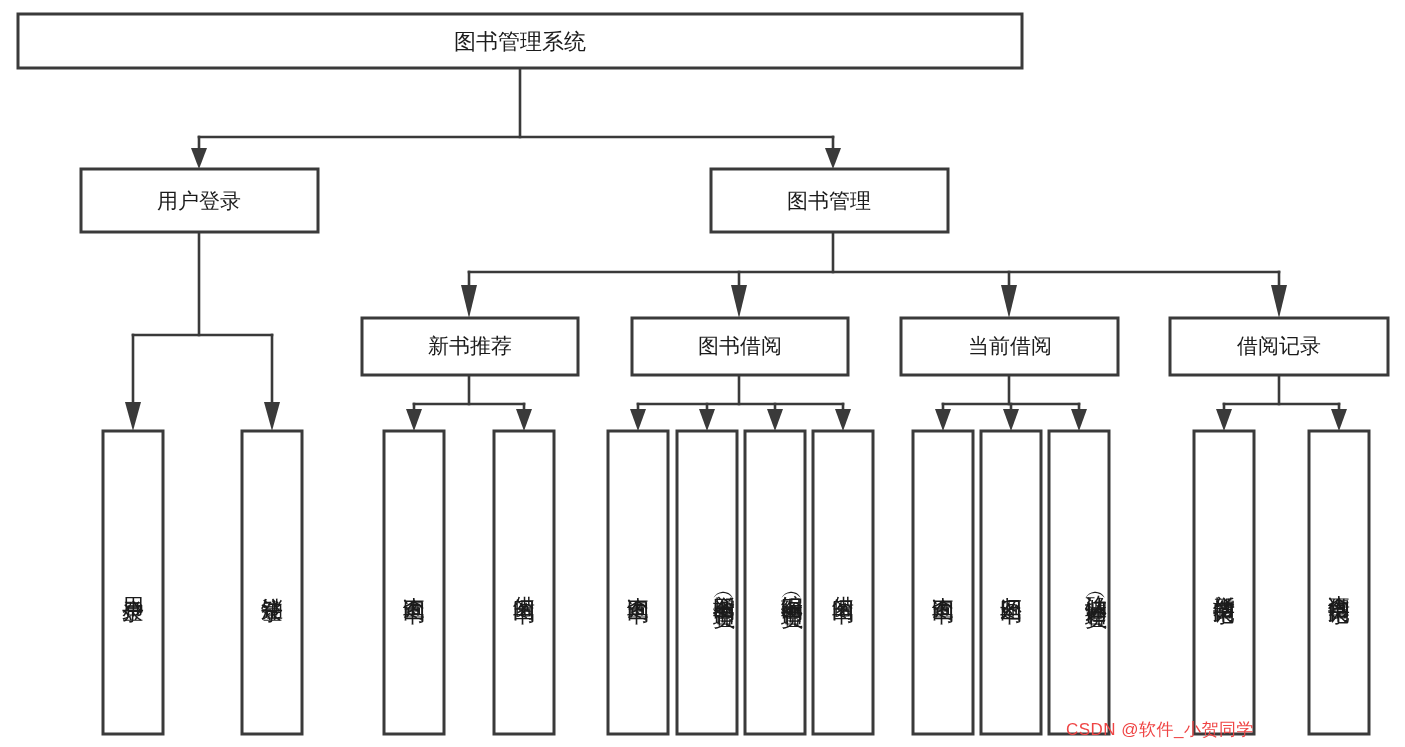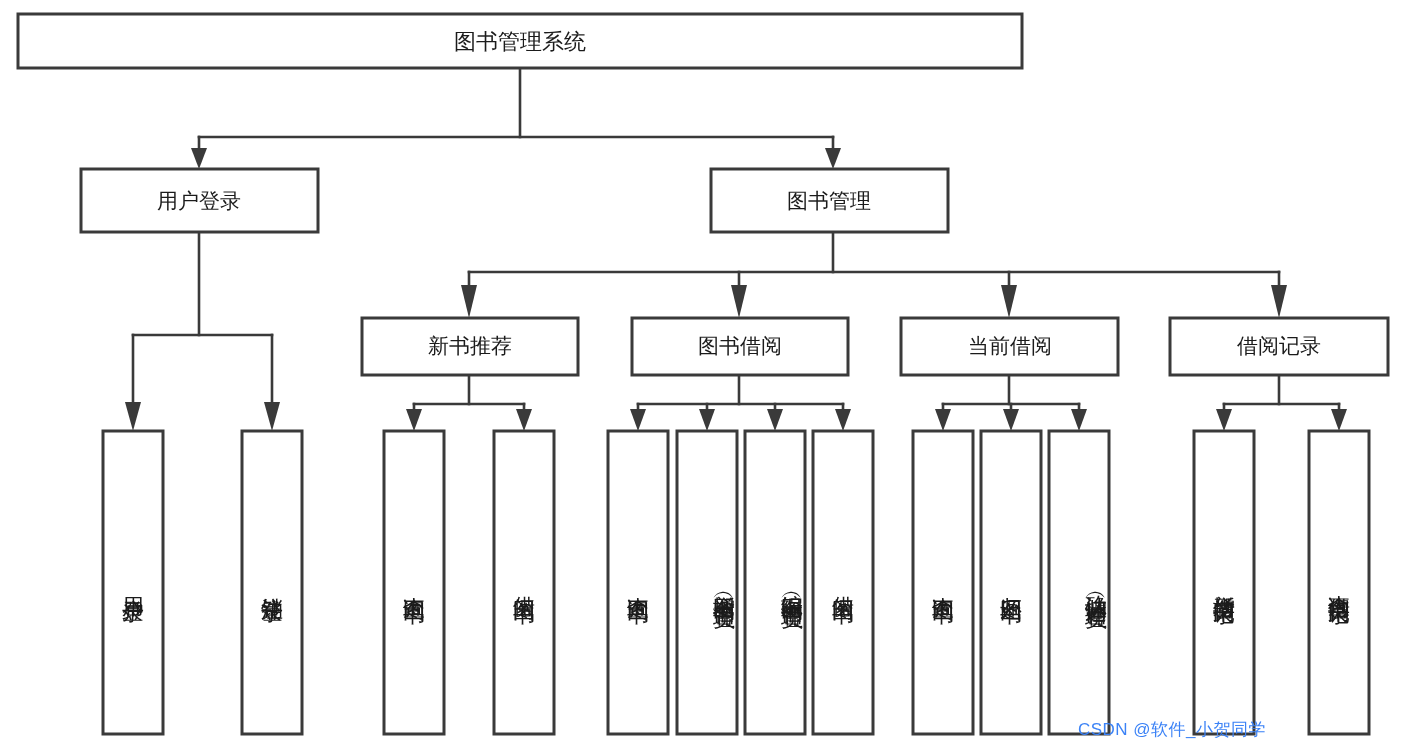--- a/index.html
+++ b/index.html
@@ -65,25 +65,25 @@
     font-family: "Liberation Sans", "DejaVu Sans", sans-serif;
     font-size: 22px;
     line-height: 1.18;
     letter-spacing: 2px;
     color: #1b1b1b;
     white-space: nowrap;
     pointer-events: none;
   }
   #watermark {
     position: absolute;
-    right: 4px;
+    right: 16px;
     bottom: 6px;
     font-family: "Liberation Sans", "DejaVu Sans", sans-serif;
     font-size: 17px;
-    color: #3b82f6;
+    color: #ef4444;
     letter-spacing: 0.5px;
     user-select: none;
   }
 </style>
 </head>
 <body>
 
 <div id="diagram-root">
 
   <svg id="flow" viewBox="0 0 1405 747">

